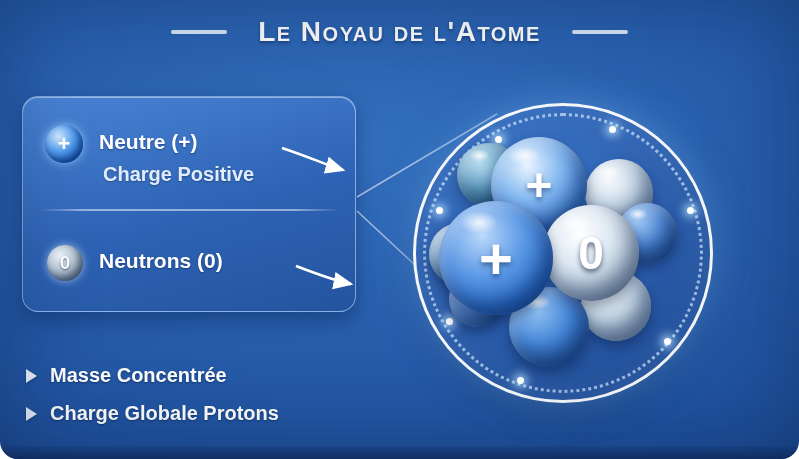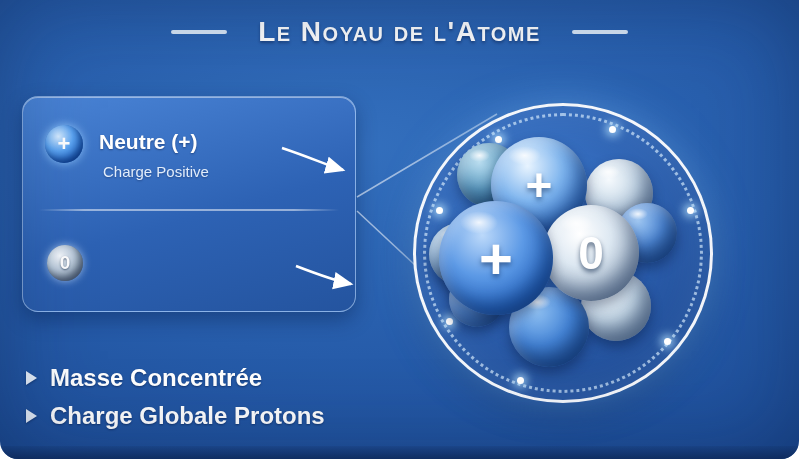--- a/index.html
+++ b/index.html
@@ -40,21 +40,21 @@
     box-shadow:0 0 10px rgba(150,205,255,.9), inset -3px -4px 6px rgba(0,20,70,.45);
   }
   .neutron-legend-icon {
     left:24px; top:148px; width:36px; height:36px; font-size:19px;
     background:radial-gradient(circle at 35% 30%, #f4f8fc 0%, #b9c9d9 40%, #77899c 75%, #56687c 100%);
     box-shadow:0 0 8px rgba(200,225,255,.7), inset -3px -4px 6px rgba(10,25,50,.45);
     text-shadow:0 1px 2px rgba(10,30,60,.6);
   }
   .legend-label { position:absolute; left:76px; color:#ffffff; font-size:21px; font-weight:bold;
     text-shadow:0 1px 2px rgba(0,15,50,.4); }
-  .legend-sublabel { position:absolute; left:80px; color:#e2edfb; font-size:15px; font-weight:400;
+  .legend-sublabel { position:absolute; left:80px; color:#e2edfb; font-size:20px; font-weight:700;
     text-shadow:0 1px 2px rgba(0,15,50,.35); }
   .lab1 { top:33px; } .sub1 { top:66px; }
   .lab2 { top:152px; } .sub2 { top:186px; }
   .legend-divider { position:absolute; left:16px; right:16px; top:112px; height:2px;
     background:linear-gradient(90deg, rgba(255,255,255,0) 0%, rgba(255,255,255,.5) 15%, rgba(255,255,255,.5) 85%, rgba(255,255,255,0) 100%); }
 
   
   .connectors { position:absolute; left:0; top:0; pointer-events:none; }
 
   
@@ -79,21 +79,21 @@
     background:radial-gradient(ellipse, rgba(255,255,255,.85) 0%, rgba(255,255,255,0) 70%); }
   .sphere .symbol { position:absolute; inset:0; display:flex; align-items:center; justify-content:center;
     color:#ffffff; font-weight:800; text-shadow:0 3px 5px rgba(10,40,90,.55); }
 
   
   .bullet-row { position:absolute; left:26px; display:flex; align-items:center; gap:13px; }
   .bullet-row-1 { top:364px; } .bullet-row-2 { top:402px; }
   .triangle-bullet { width:0; height:0; border-left:11px solid #eaf2fc;
     border-top:7px solid transparent; border-bottom:7px solid transparent;
     filter:drop-shadow(0 1px 1px rgba(0,15,50,.4)); }
-  .bullet-text { color:#ffffff; font-size:24px; font-weight:bold;
+  .bullet-text { color:#ffffff; font-size:20px; font-weight:bold;
     text-shadow:0 1px 2px rgba(0,15,50,.45); }
 
   .bottom-bar { position:absolute; left:0; right:0; bottom:0; height:13px;
     background:linear-gradient(180deg, rgba(15,45,95,.15) 0%, #12326a 100%); }
 </style>
 </head>
 <body>
 
 <div id="slide">
 
@@ -108,20 +108,21 @@
       <span>+</span>
     </div>
     <div class="legend-label lab1">Neutre (+)</div>
     <div class="legend-sublabel sub1">Charge Positive</div>
 
     <div class="legend-divider"></div>
 
     <div class="legend-icon neutron-legend-icon">
       <span>0</span>
     </div>
+    <div class="legend-label lab2">Neutrons (0)</div>
   </div>
 
   <svg class="connectors" width="799" height="459">
     <defs>
       <marker id="ah" markerWidth="9" markerHeight="8" refX="7" refY="3.5" orient="auto">
         <path d="M0,0 L8,3.5 L0,7 z" fill="#ffffff"></path>
       </marker>
     </defs>
     <path d="M 282 148 C 312 158, 326 165, 343 170" fill="none" stroke="#ffffff" stroke-width="2.5" marker-end="url(#ah)"></path>
     <path d="M 296 266 C 322 276, 336 281, 351 284" fill="none" stroke="#ffffff" stroke-width="2.5" marker-end="url(#ah)"></path>

